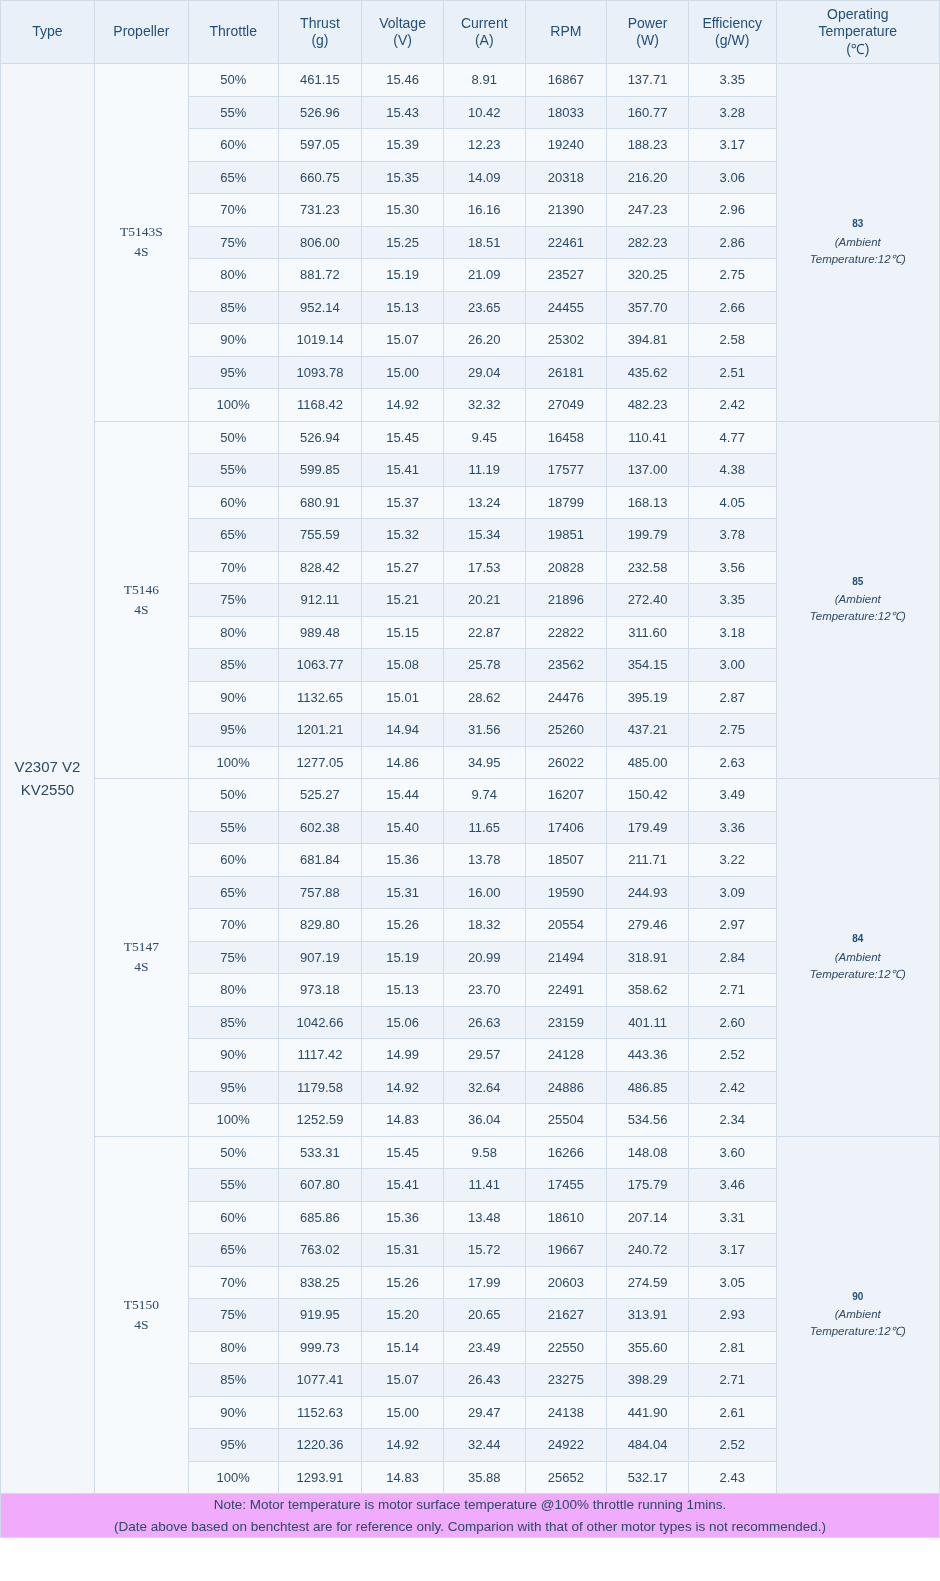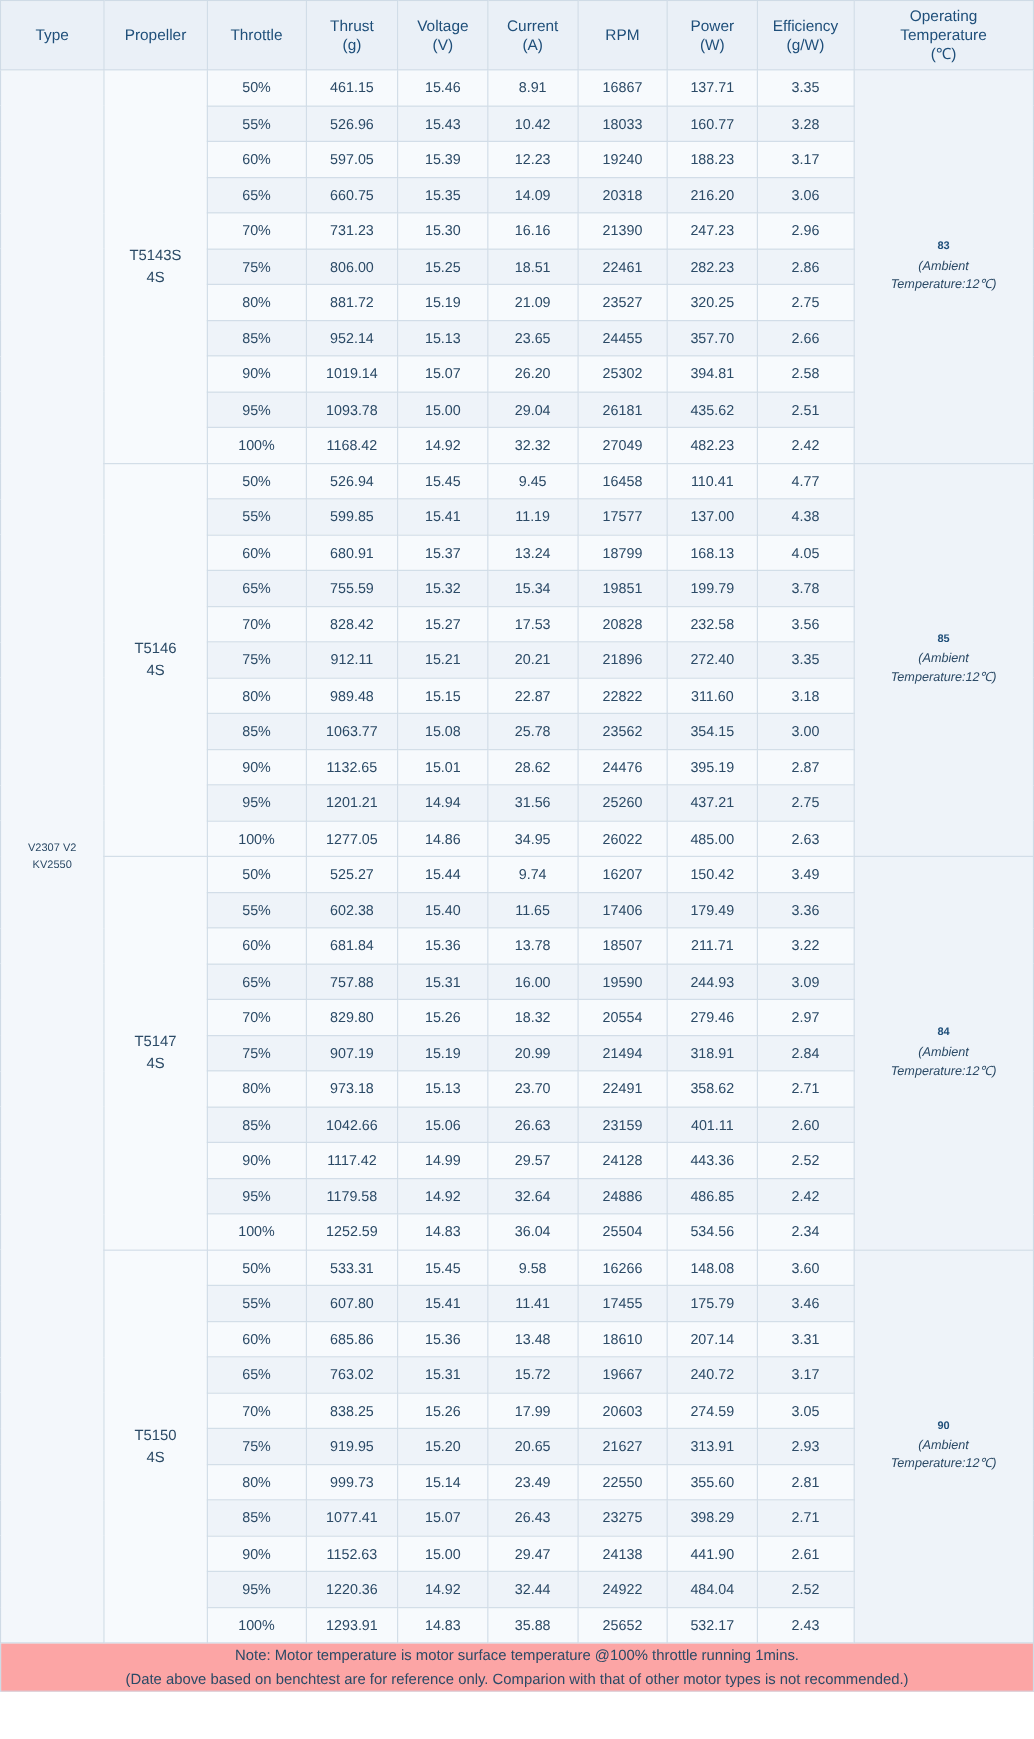--- a/index.html
+++ b/index.html
@@ -47,48 +47,49 @@
   td.datacell {
     height: 31.5px;
     font-size: 13px;
     background: #f7fafd;
   }
   tr.alt td.datacell {
     background: #eef3f9;
   }
   td.type-cell {
     background: #f3f7fb;
-    font-size: 10px;
+    font-size: 15px;
     line-height: 1.5;
     color: #2b4a66;
   }
   td.prop-cell {
     background: #f7fafd;
     font-size: 13.5px;
     line-height: 1.5;
+    font-family: Liberation Serif, serif;
   }
   td.temp-cell {
     background: #eef3f9;
     line-height: 1.45;
   }
   .temp-main {
     font-size: 10px;
     font-weight: bold;
     color: #1f4f7a;
     display: block;
     margin-bottom: 2px;
   }
   .temp-sub {
     font-size: 11.5px;
     color: #2b4a66;
     display: block;
     font-style: italic;
   }
   .note-cell {
-    background: #fca5a5;
+    background: #f0abfc;
     border: 1px solid #cfdbe6;
     border-top: 1px solid #cfdbe6;
     padding: 12px 6px 14px 6px;
     font-size: 13.5px;
     color: #2b4a66;
     line-height: 1.6;
     text-align: center;
   }
   .note-line { display: block; }
 </style>

